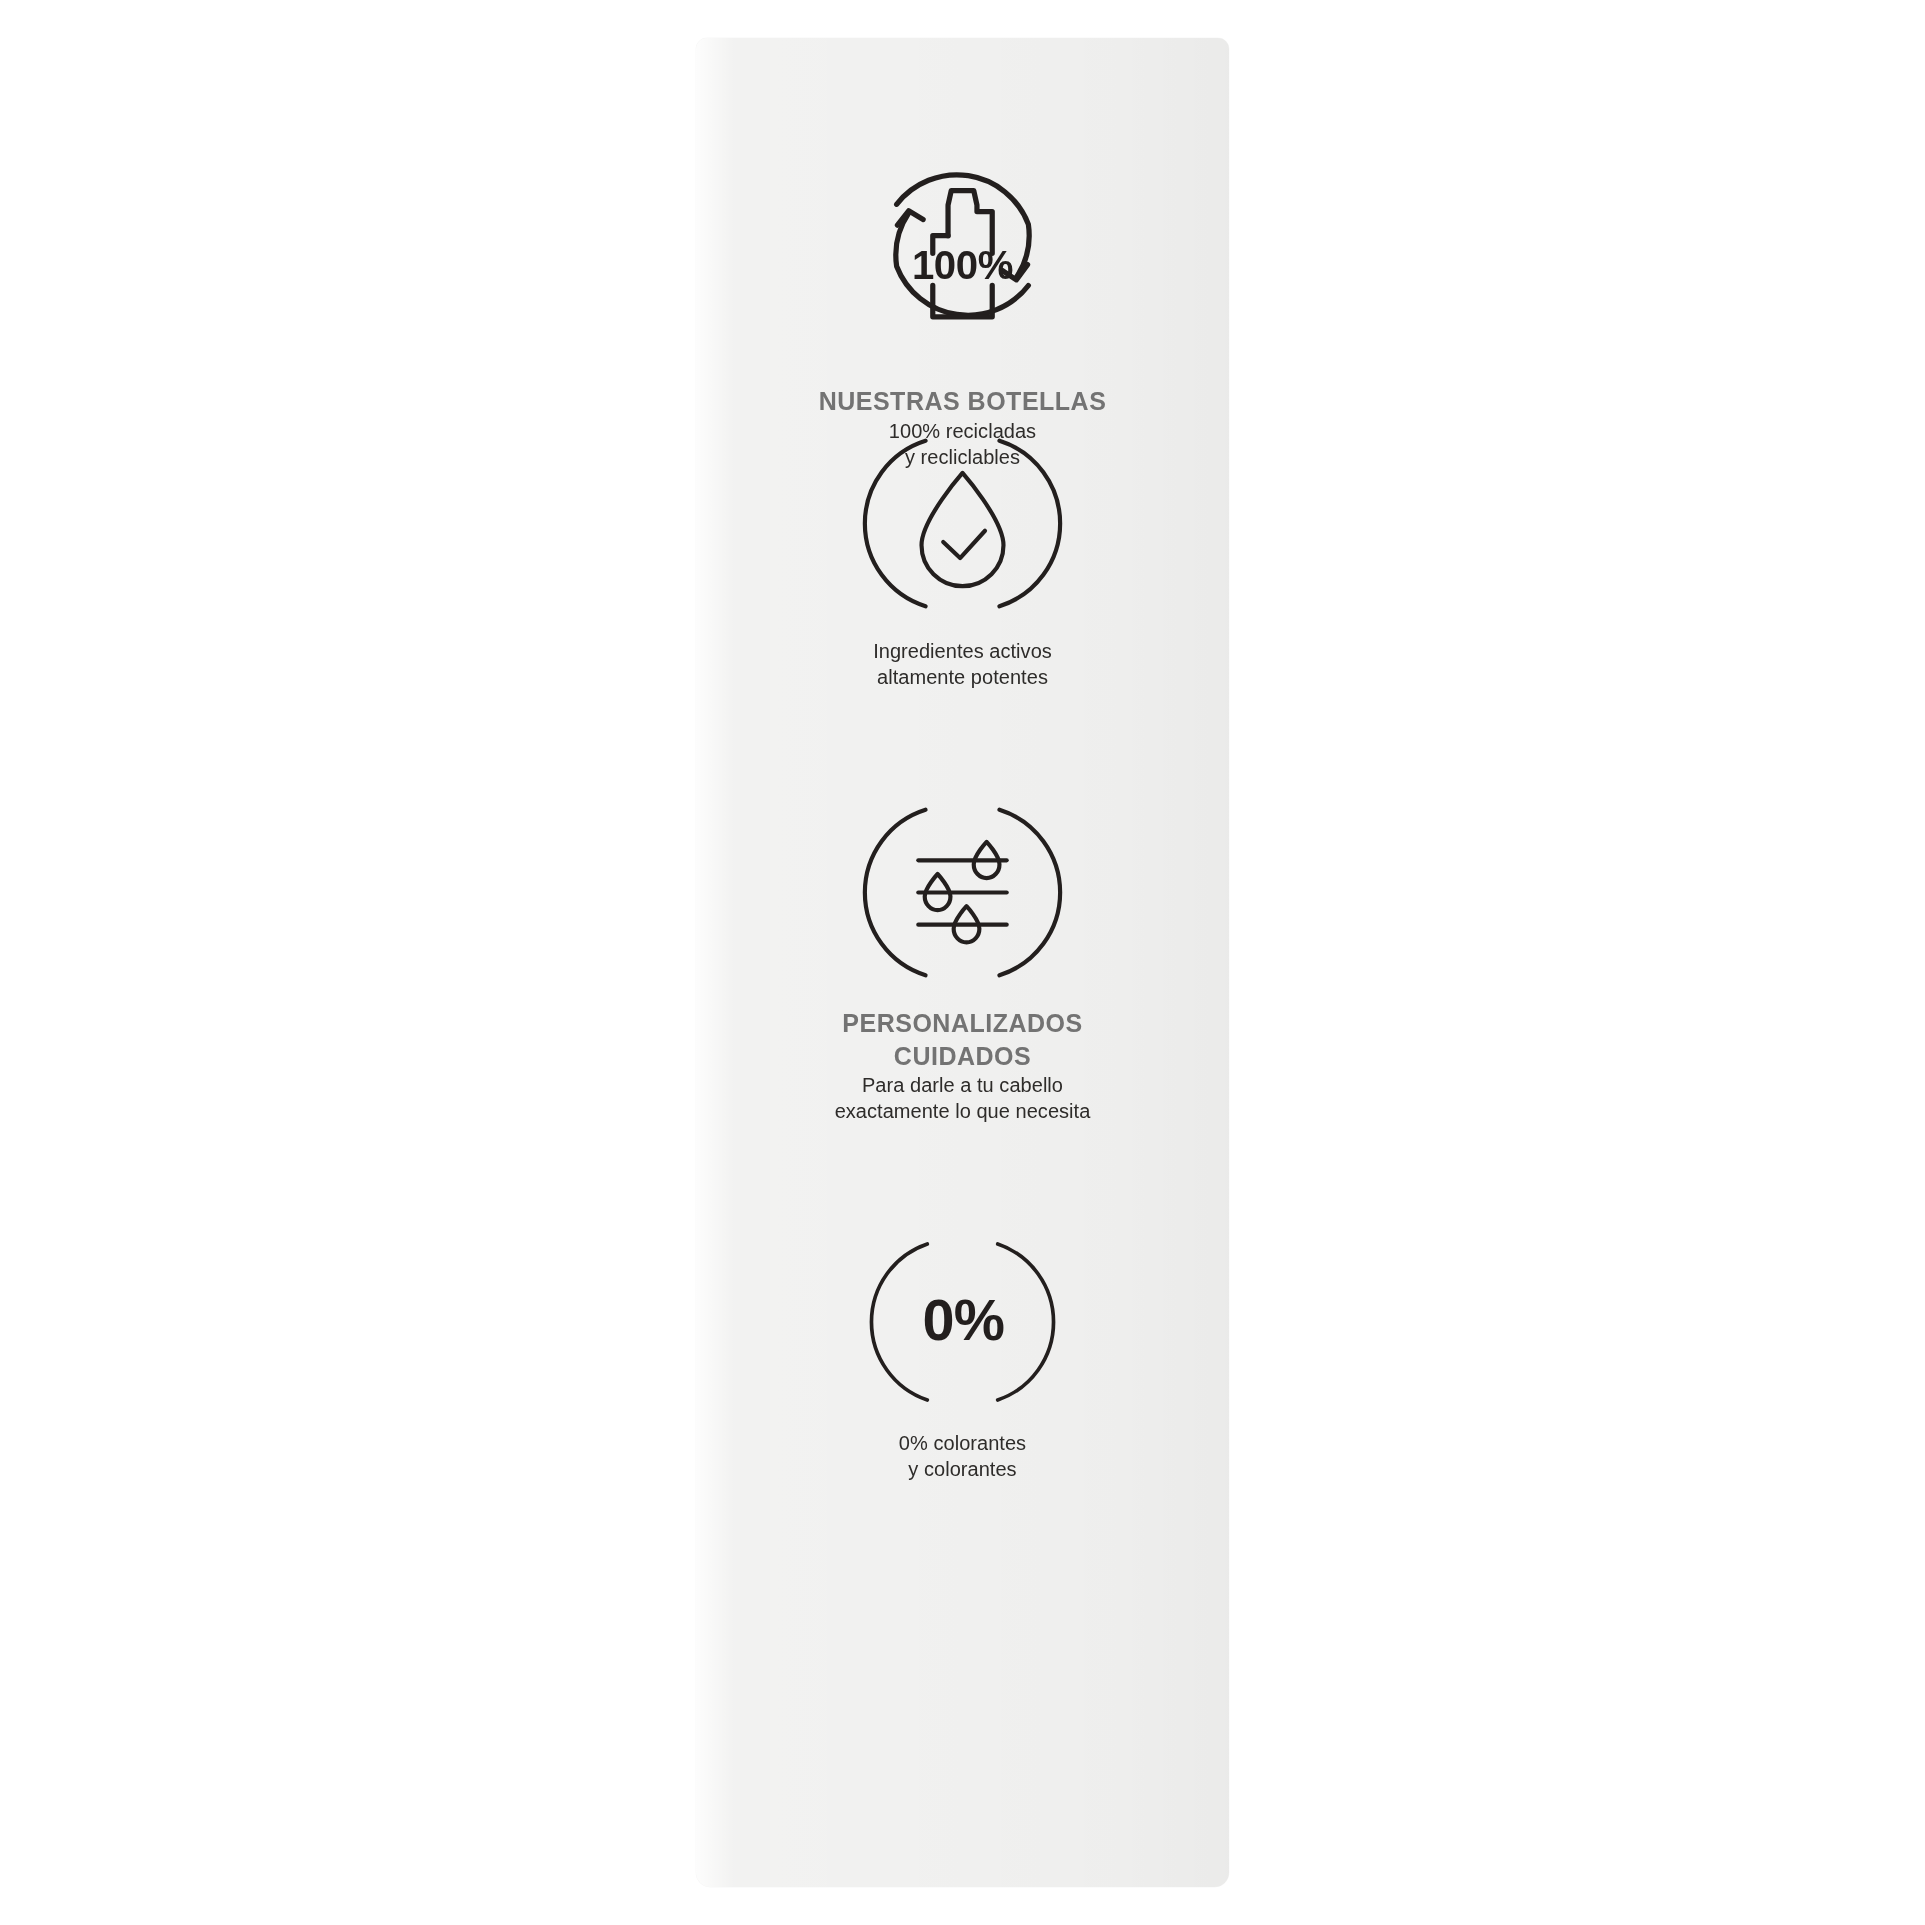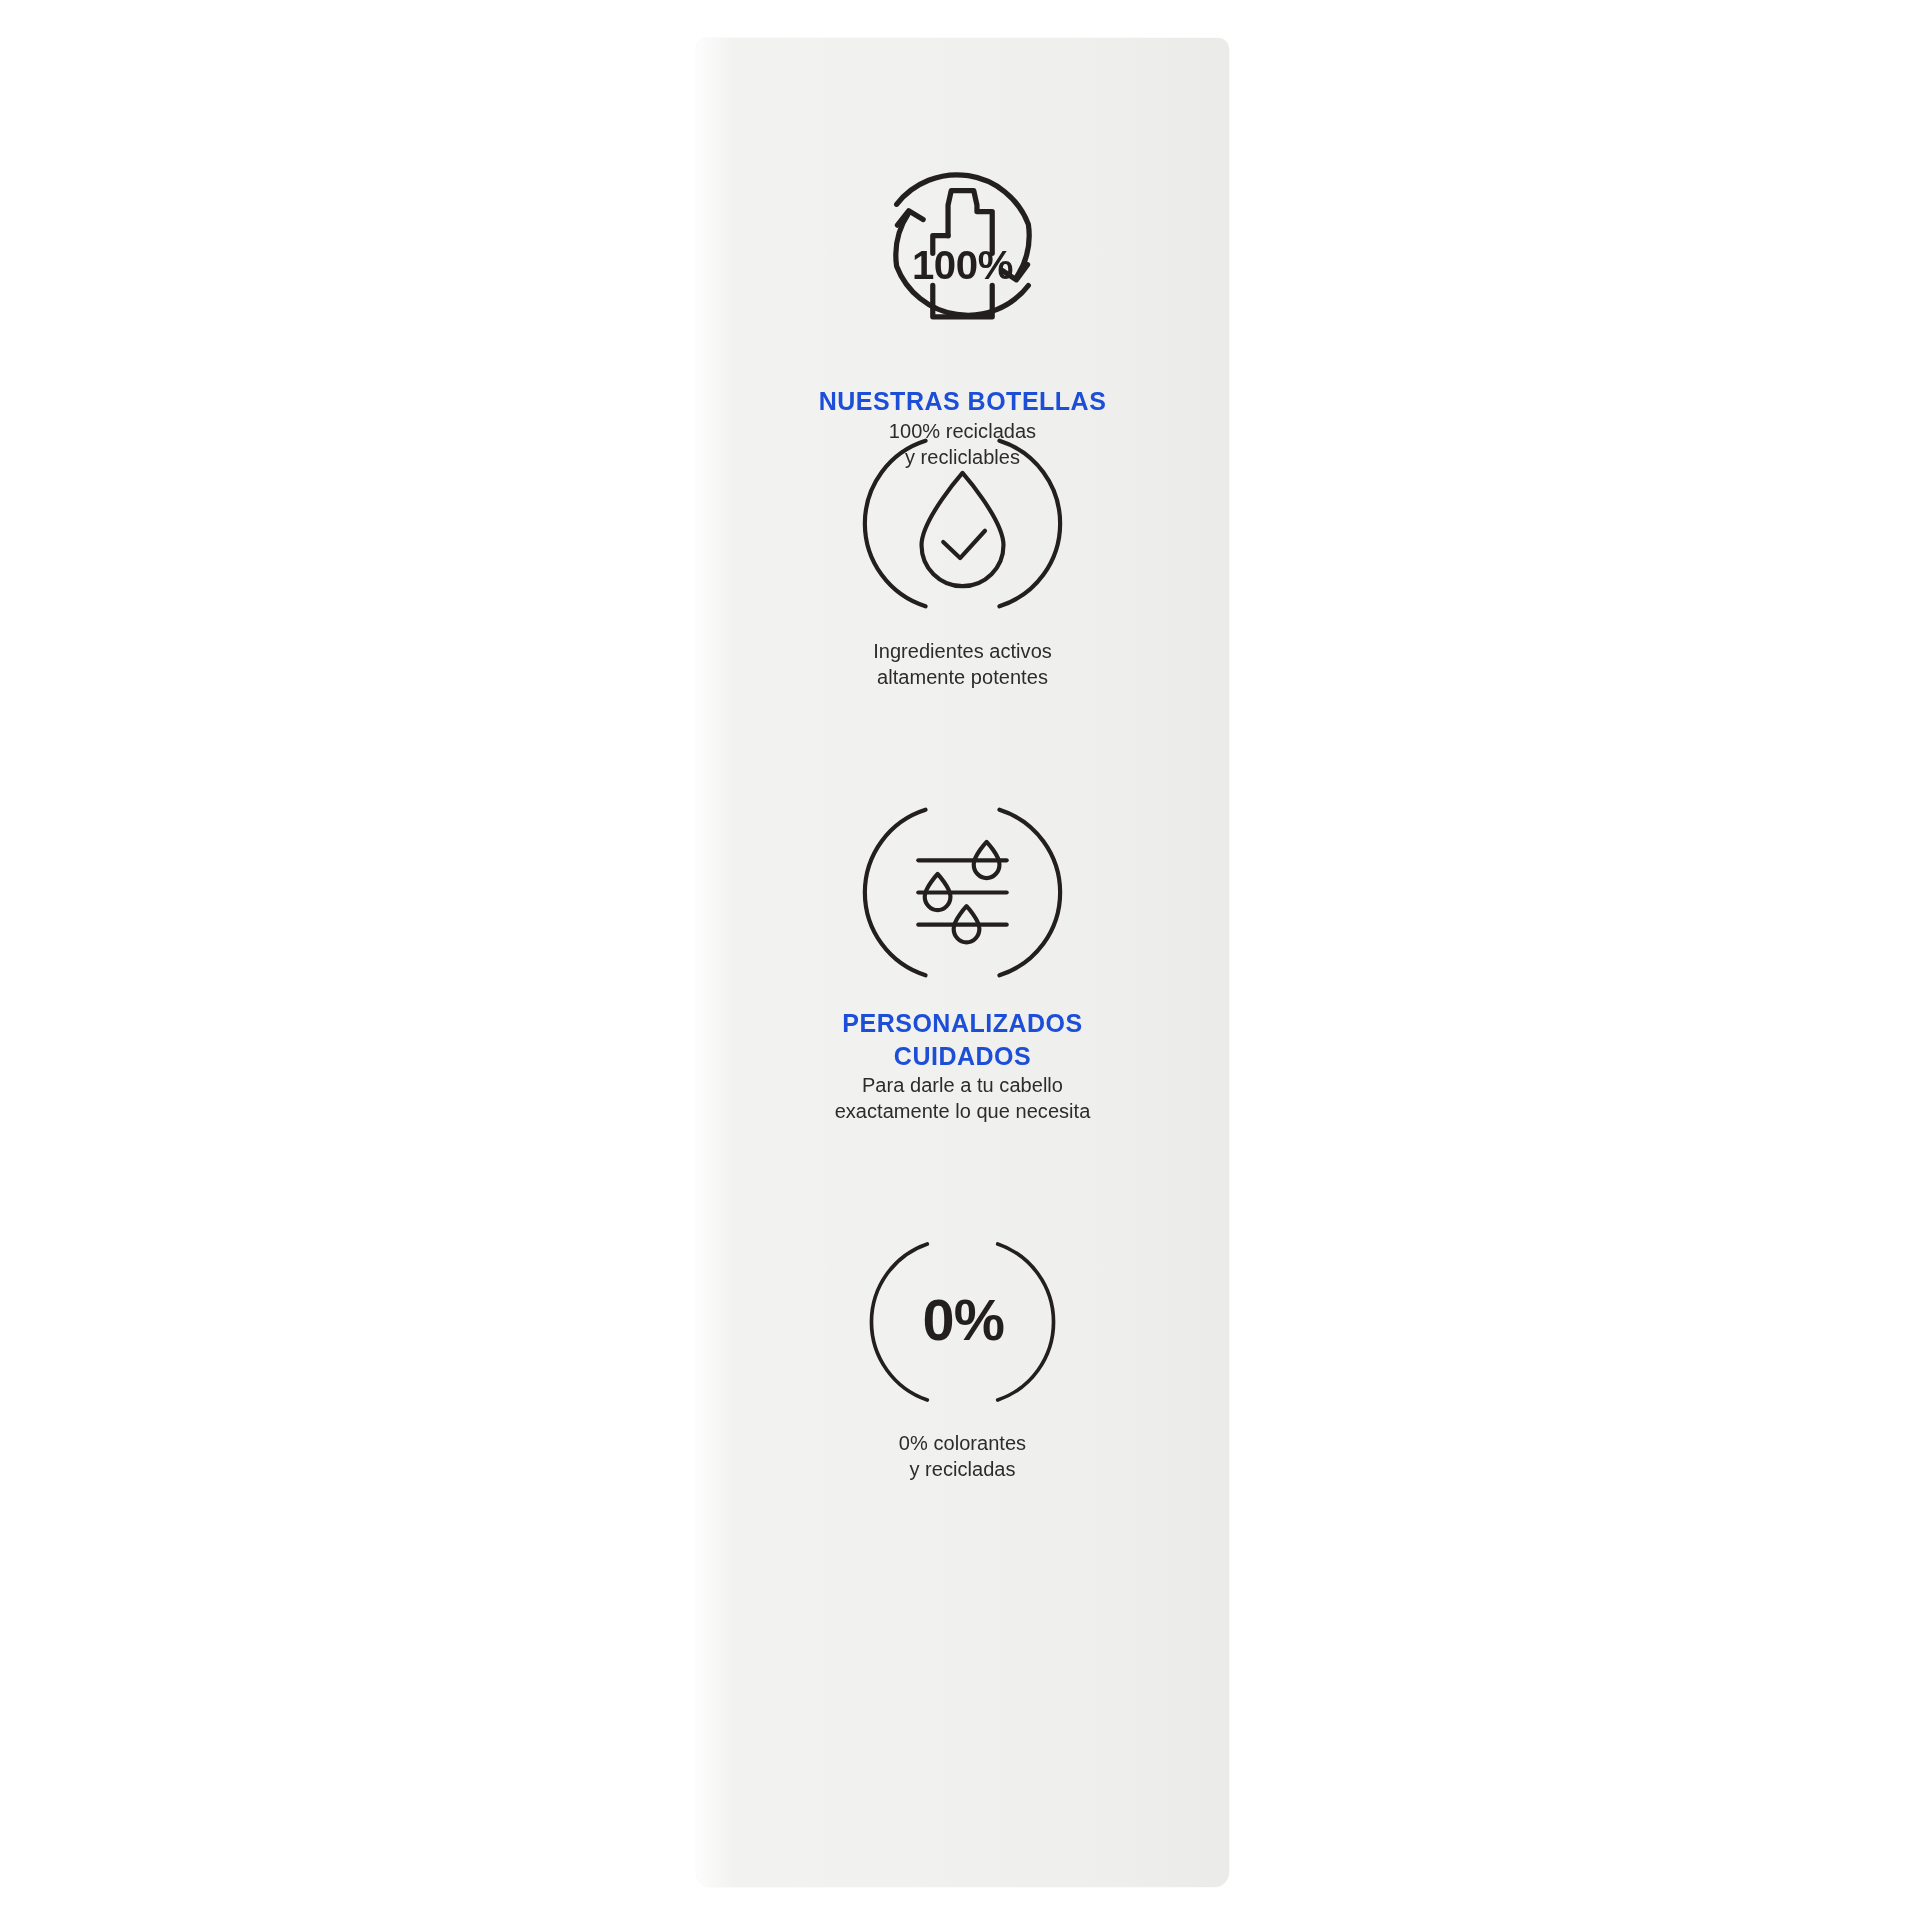--- a/index.html
+++ b/index.html
@@ -68,21 +68,21 @@
   }
   .cap-line {
     display: block;
     white-space: nowrap;
   }
   .cap-head {
     font-weight: 700;
     font-size: 25px;
     letter-spacing: 0.5px;
     line-height: 1.30;
-    color: #1d4ed8;
+    color: #737373;
   }
   .cap-sub {
     font-weight: 400;
     font-size: 20px;
     letter-spacing: 0.04px;
     line-height: 1.30;
     color: #2e2c2a;
   }
 
   
@@ -199,19 +199,19 @@
 
         <path d="M 101 20 A 103 103 0 0 0 101 215"></path>
 
         <path d="M 189 20 A 103 103 0 0 1 189 215"></path>
 
         <text x="146" y="140" text-anchor="middle" font-size="72" font-weight="700" letter-spacing="-1" fill="#231f1e" stroke="none">0%</text>
       </svg>
 
       <div class="caption gap-sub">
         <span class="cap-line cap-sub">0% colorantes</span>
-        <span class="cap-line cap-sub">y recicladas</span>
+        <span class="cap-line cap-sub">y colorantes</span>
       </div>
     </div>
 
   </div>
 </div>
 
 
 </body></html>

